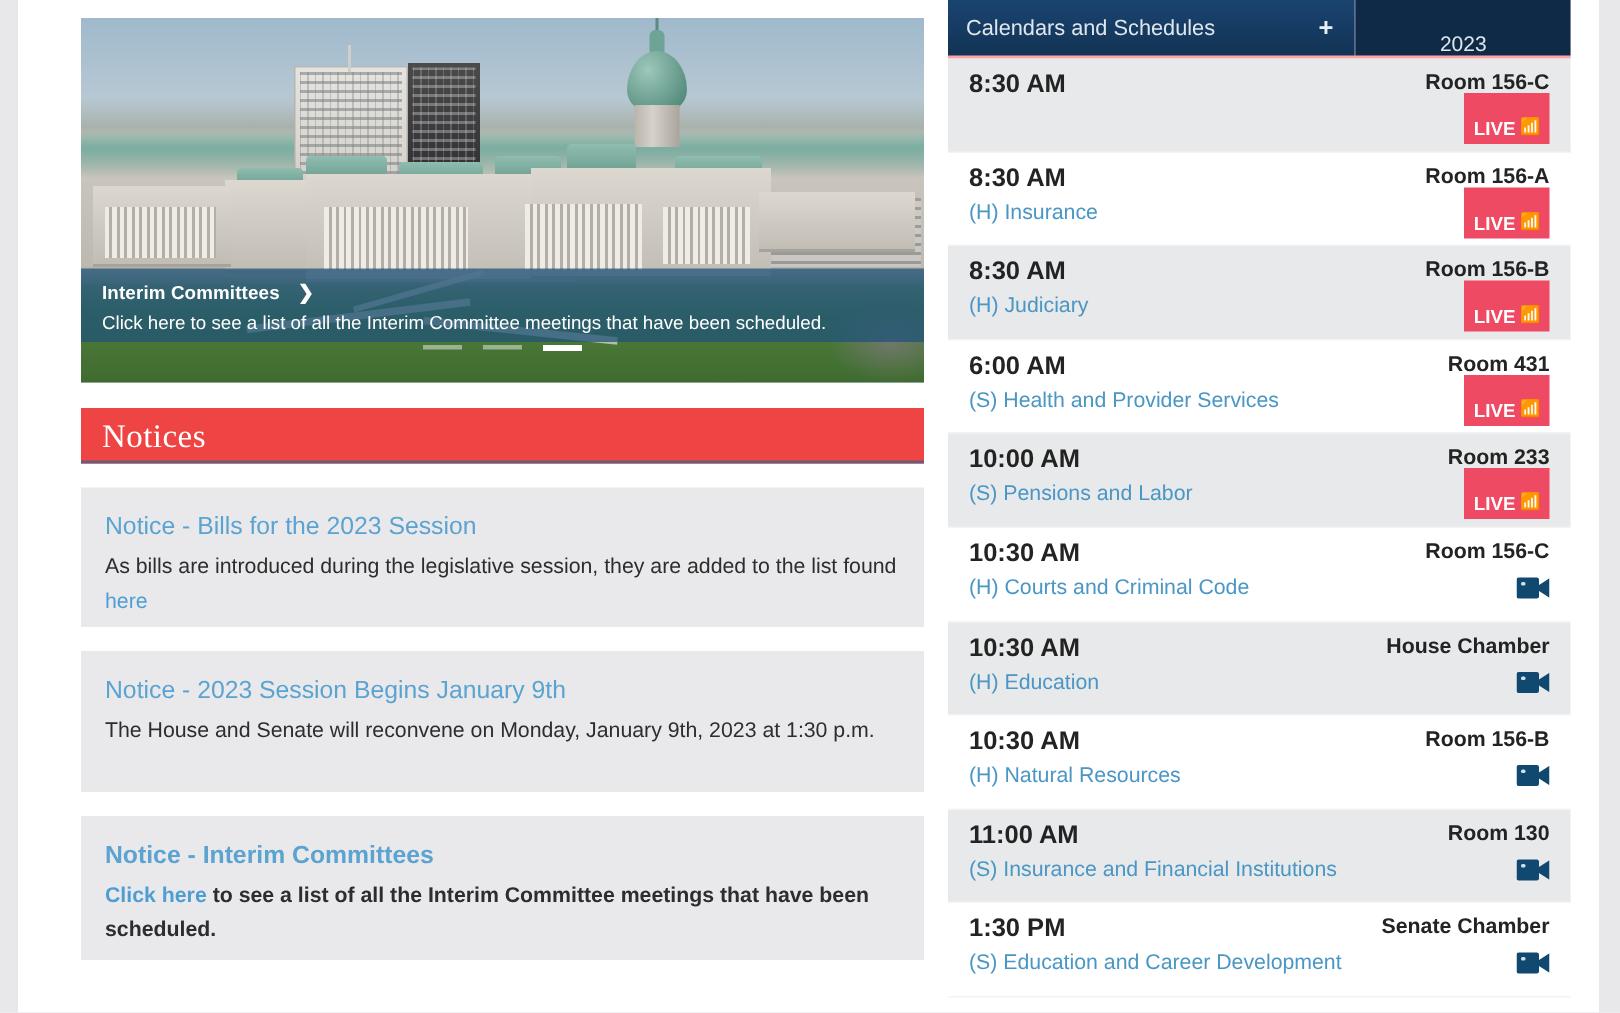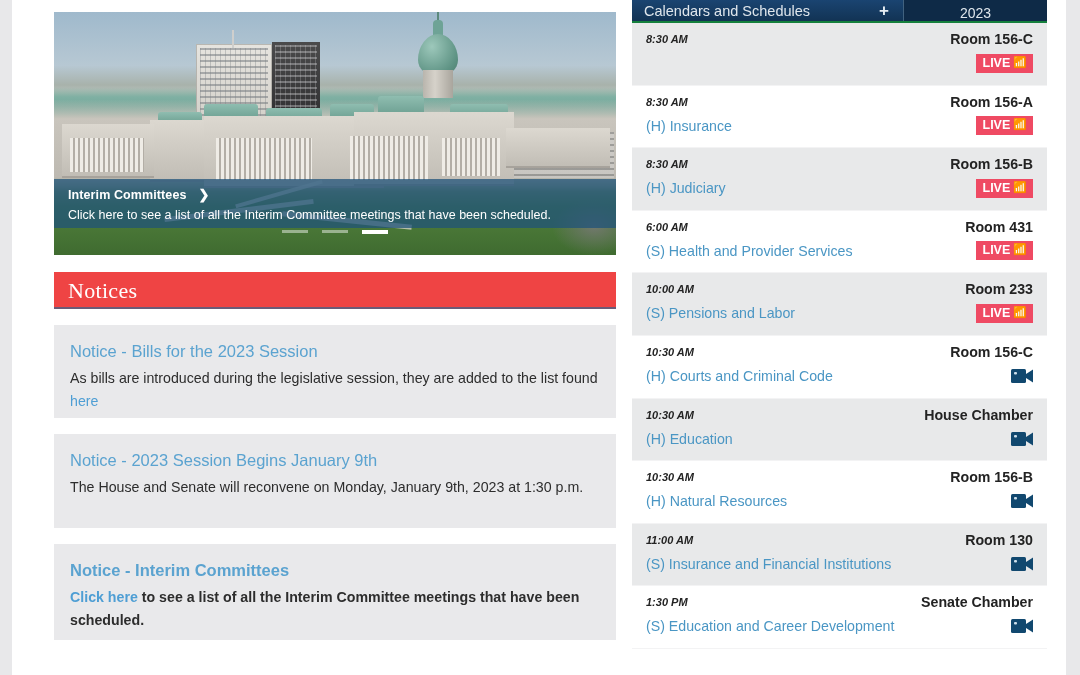--- a/index.html
+++ b/index.html
@@ -197,24 +197,24 @@
 
   
   .cal-col {
     position: absolute;
     left: 620px; top: 0;
     width: 415px;
     height: 675px;
   }
   .cal-head {
     display: flex;
-    height: 23px;
+    height: 39px;
     background: #f9a8d4;
     color: #dfe6ec;
-    border-bottom: 2px solid #15803d;
+    border-bottom: 2px solid #fca5a5;
   }
   .cal-head .left {
     flex: 1;
     display: flex; align-items: center; justify-content: space-between;
     padding: 0 14px 0 12px;
     font-size: 14.5px;
     background: linear-gradient(to bottom, #1a4471, #123354);
     border-right: 1px solid #41627f;
   }
   .cal-head .left .plus { font-size: 17px; font-weight: bold; color:#e7eef4; }
@@ -227,42 +227,41 @@
 
   .cal-row {
     position: relative;
     height: 62.6px;
     padding: 7px 14px 0 14px;
     border-bottom: 1px solid #f3f3f4;
   }
   .cal-row.odd  { background: #e8e9ea; }
   .cal-row.even { background: #ffffff; }
   .cal-row .time {
-    font-size: 11px; font-weight: bold; color: #232323;
+    font-size: 17px; font-weight: bold; color: #232323;
     line-height: 19px;
-    font-style: italic;
   }
   .cal-row .cmte {
     font-size: 14.2px; color: #4a96c4; line-height: 22px; margin-top: 3px;
   }
   .cal-row .room {
     position: absolute; right: 14px; top: 7px;
     font-size: 14.2px; font-weight: bold; color: #232323;
     line-height: 19px;
   }
   .cal-row .status {
     position: absolute; right: 14px; top: 29px;
     height: 22px; display: flex; align-items: center; justify-content: flex-end;
   }
   .live-badge {
     background: #ef4a63;
     color: #ffffff;
     font-size: 12.5px;
     font-weight: bold;
-    padding: 3px 6px 3px 7px;
+    padding: 18px 6px 3px 7px;
     display: inline-flex; align-items: center; gap: 3px;
     line-height: 13px;
   }
   .live-badge .wave { font-size: 11px; display:block; transform: translateY(-1px); }
   .cam-icon { display:block; }
 </style>
 </head>
 <body>
 
 <div id="page">

